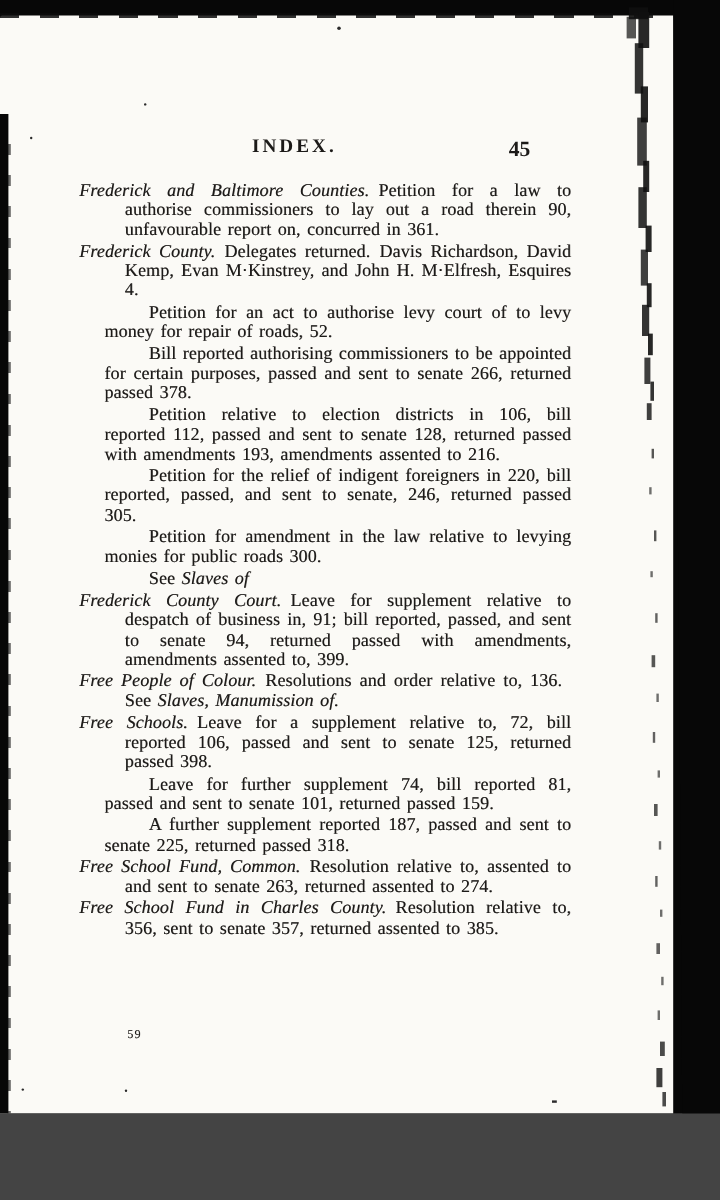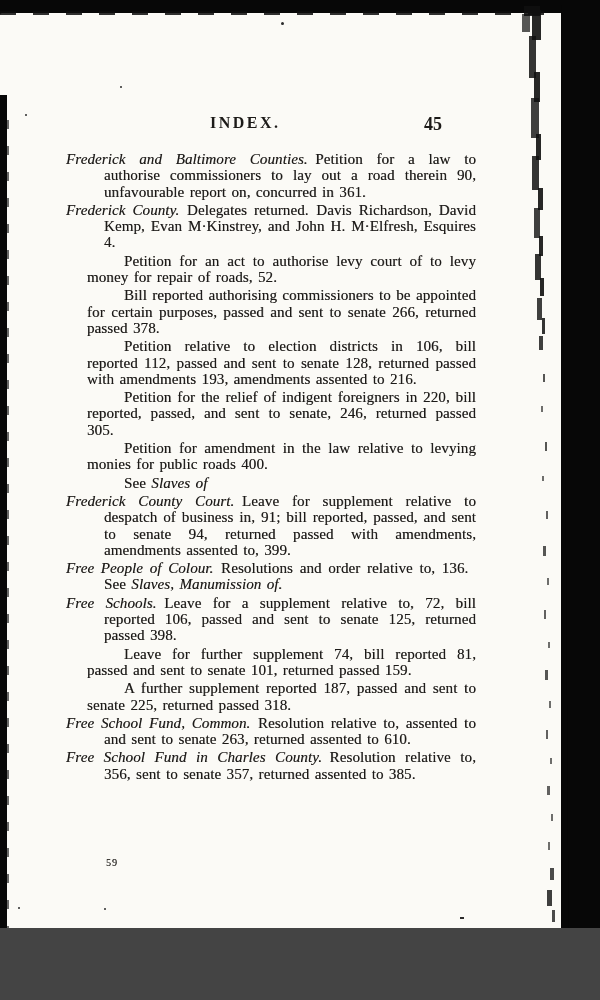--- a/index.html
+++ b/index.html
@@ -132,26 +132,26 @@
   <div class="header-title">INDEX.</div>
   <div class="header-page-number">45</div>
 
   <div class="content">
       <p class="entry"><i>Frederick and Baltimore Counties.</i><span> Petition for a law to authorise commissioners to lay out a road therein 90, unfavourable report on, concurred in 361.</span></p>
       <p class="entry"><i>Frederick County.</i><span> Delegates returned. Davis Richardson, David Kemp, Evan M·Kinstrey, and John H. M·Elfresh, Esquires 4.</span></p>
       <p class="sub"><span>Petition for an act to authorise levy court of to levy money for repair of roads, 52.</span></p>
       <p class="sub"><span>Bill reported authorising commissioners to be appointed for certain purposes, passed and sent to senate 266, returned passed 378.</span></p>
       <p class="sub"><span>Petition relative to election districts in 106, bill reported 112, passed and sent to senate 128, returned passed with amendments 193, amendments assented to 216.</span></p>
       <p class="sub"><span>Petition for the relief of indigent foreigners in 220, bill reported, passed, and sent to senate, 246, returned passed 305.</span></p>
-      <p class="sub"><span>Petition for amendment in the law relative to levying monies for public roads 400.</span></p>
+      <p class="sub"><span>Petition for amendment in the law relative to levying monies for public roads 300.</span></p>
       <p class="see"><span>See </span><i>Slaves of</i></p>
       <p class="entry"><i>Frederick County Court.</i><span> Leave for supplement relative to despatch of business in, 91; bill reported, passed, and sent to senate 94, returned passed with amendments, amendments assented to, 399.</span></p>
       <p class="entry"><i>Free People of Colour.</i><span> Resolutions and order relative to, 136. See </span><i>Slaves, Manumission of.</i></p>
       <p class="entry"><i>Free Schools.</i><span> Leave for a supplement relative to, 72, bill reported 106, passed and sent to senate 125, returned passed 398.</span></p>
       <p class="sub"><span>Leave for further supplement 74, bill reported 81, passed and sent to senate 101, returned passed 159.</span></p>
       <p class="sub"><span>A further supplement reported 187, passed and sent to senate 225, returned passed 318.</span></p>
-      <p class="entry"><i>Free School Fund, Common.</i><span> Resolution relative to, assented to and sent to senate 263, returned assented to 610.</span></p>
+      <p class="entry"><i>Free School Fund, Common.</i><span> Resolution relative to, assented to and sent to senate 263, returned assented to 274.</span></p>
       <p class="entry"><i>Free School Fund in Charles County.</i><span> Resolution relative to, 356, sent to senate 357, returned assented to 385.</span></p>
     </div>
 
   <div class="signature">59</div>
 
 </div>
 
 </body></html>

